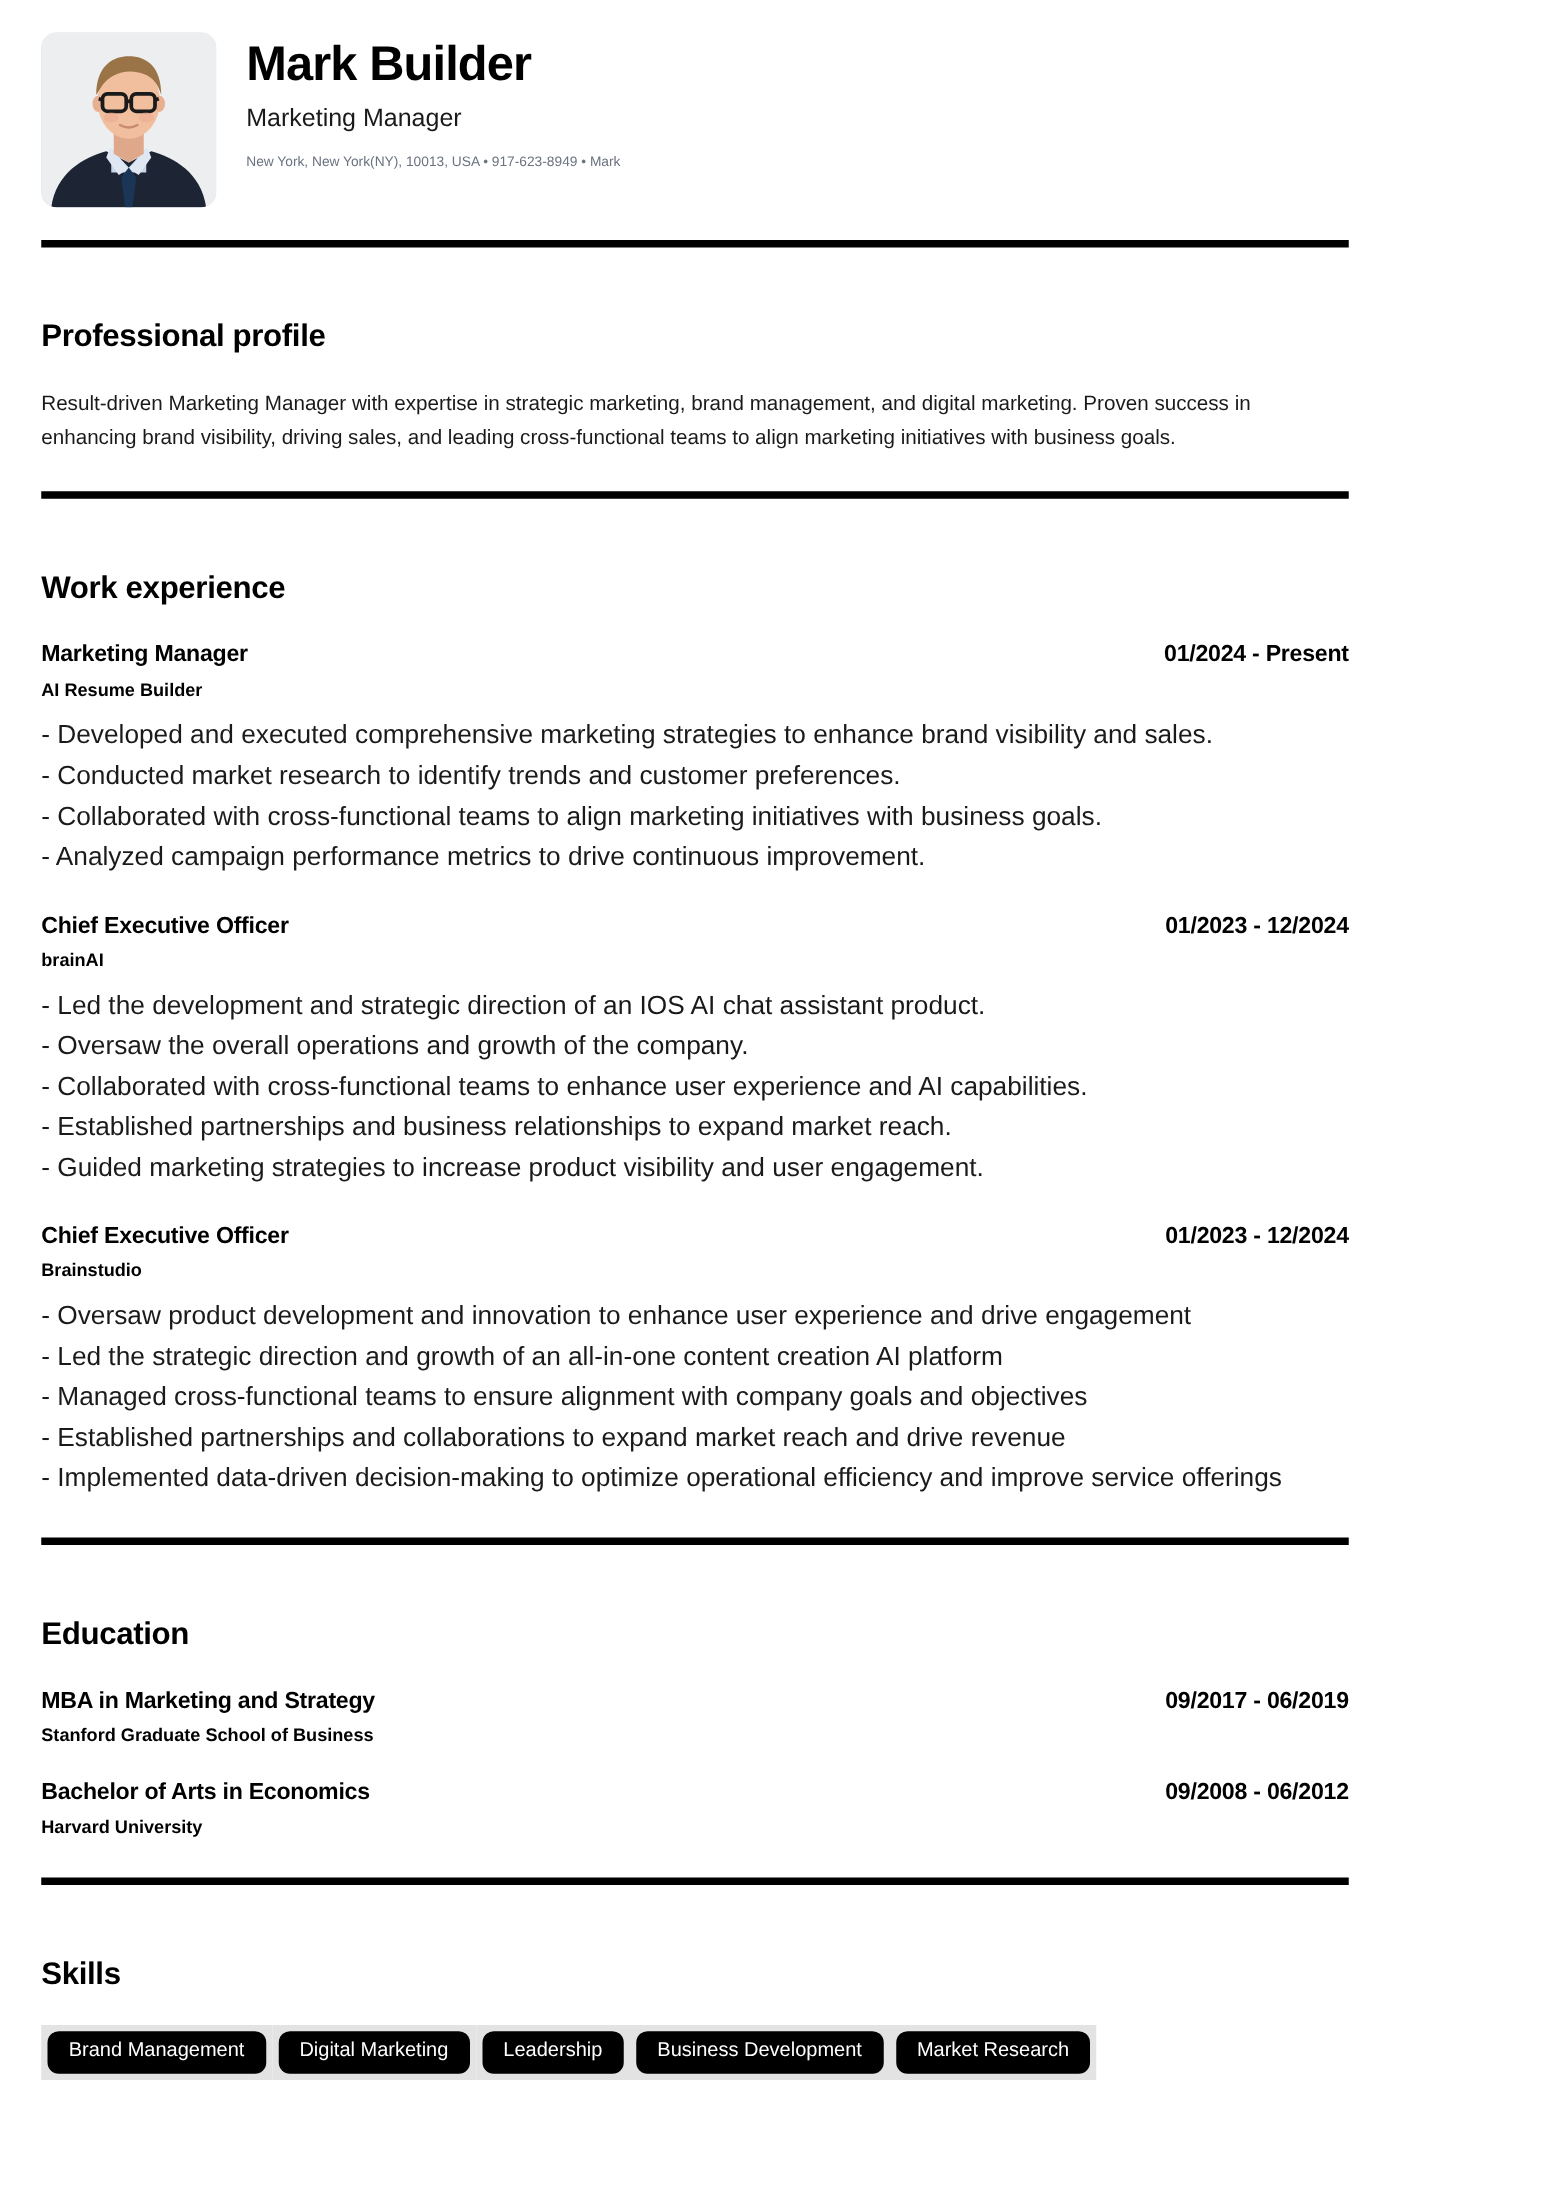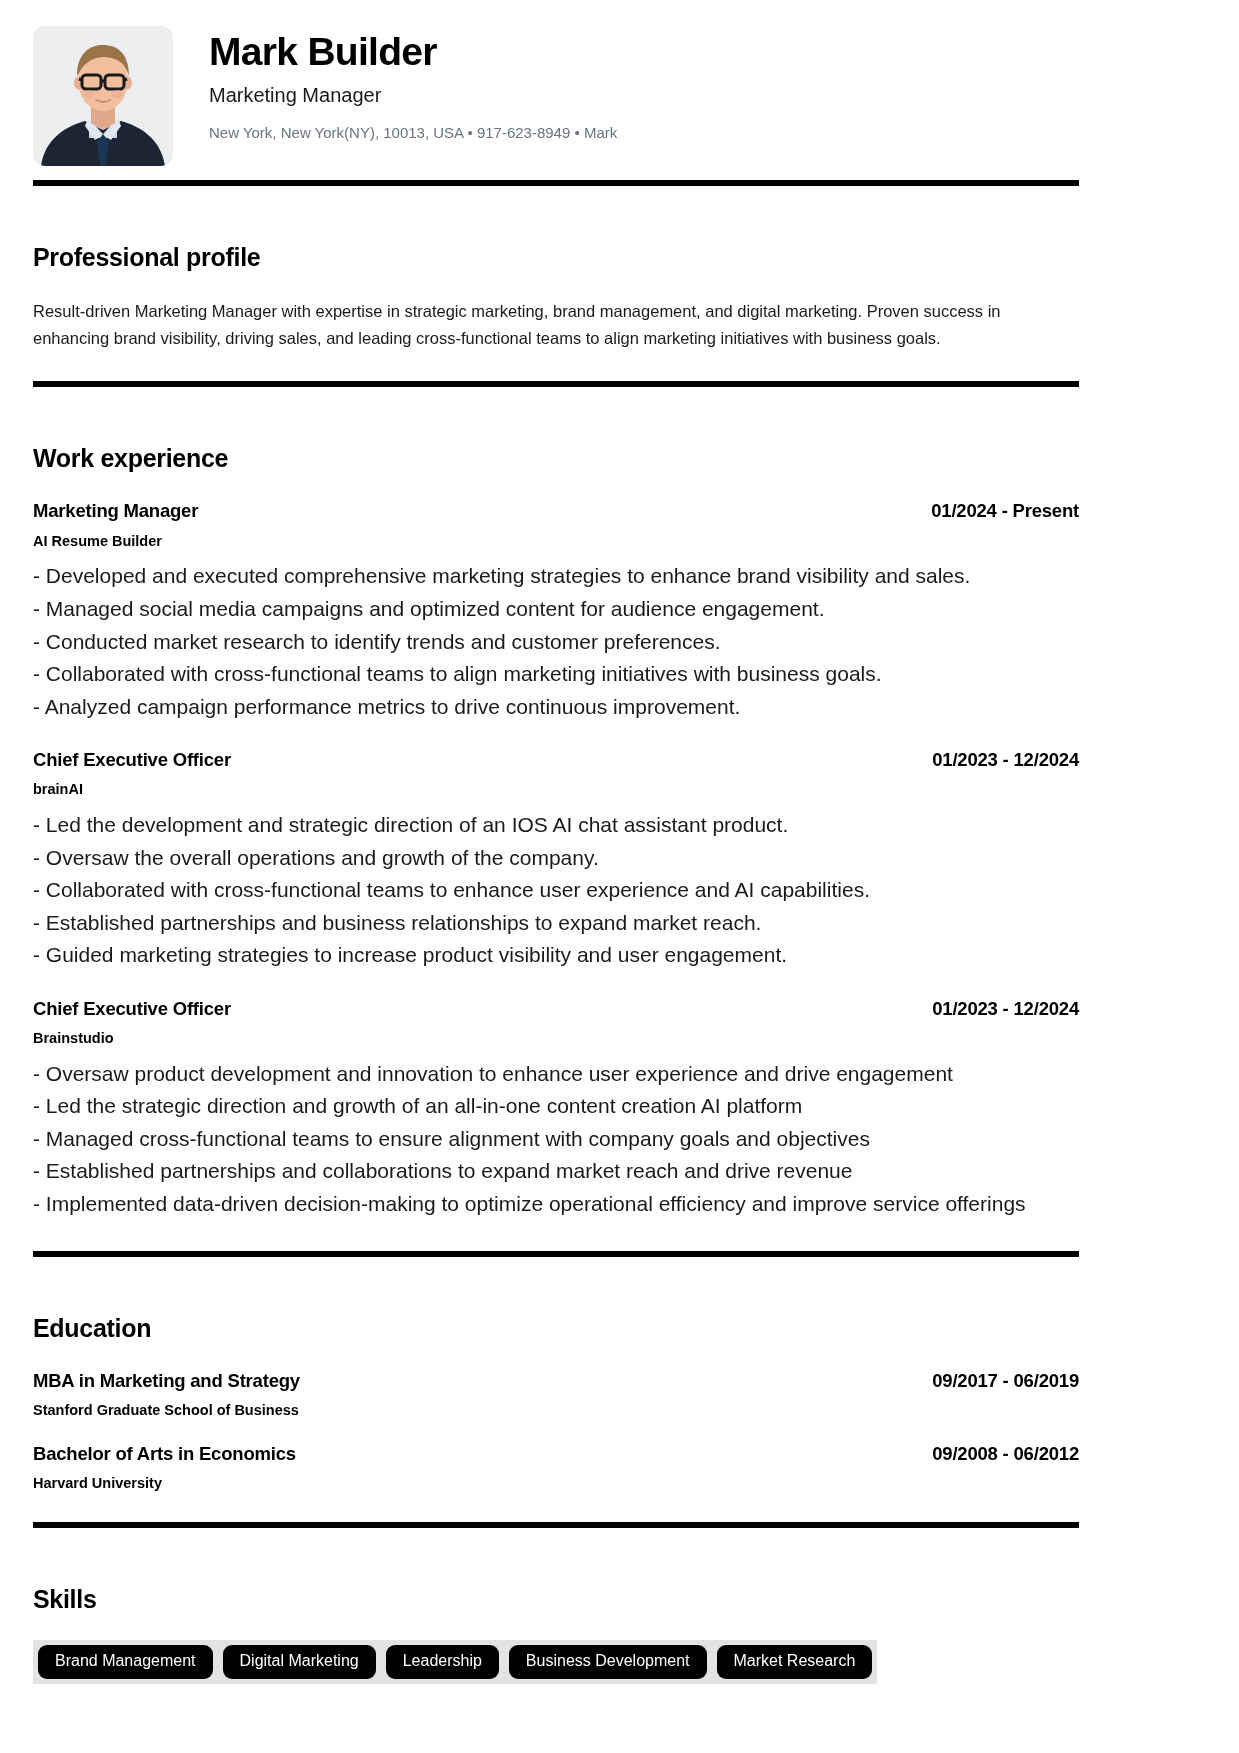--- a/index.html
+++ b/index.html
@@ -23,22 +23,22 @@
     overflow: hidden;
   }
   .inner {
     padding: 26px 160px 0 33px;
   }
 
   
   .header {
     display: flex;
     align-items: flex-start;
-    gap: 36px;
-    padding-bottom: 14px;
+    gap: 24px;
+    padding-bottom: 26px;
   }
   .avatar {
     width: 140px;
     height: 140px;
     border-radius: 12px;
     overflow: hidden;
     flex: 0 0 140px;
     background: #dfe4ea;
     position: relative;
   }
@@ -56,21 +56,21 @@
     color: #000;
   }
   .role {
     font-size: 20px;
     font-weight: 400;
     line-height: 1.2;
     margin: 0 0 16px 0;
     color: #1a1a1a;
   }
   .contact {
-    font-size: 15px;
+    font-size: 11px;
     color: #6b7280;
     line-height: 1.3;
     margin: 0;
   }
 
   
   .rule {
     height: 6px;
     background: #000000;
     width: 100%;
@@ -244,21 +244,20 @@
       <h2 class="section-title">Work experience</h2>
 
       <div class="entry">
         <div class="entry-head">
           <div class="entry-title">Marketing Manager</div>
           <div class="entry-date">01/2024 - Present</div>
         </div>
         <div class="entry-org">AI Resume Builder</div>
         <ul class="bullets">
           <li>- Developed and executed comprehensive marketing strategies to enhance brand visibility and sales.</li>
-          <li>- Managed social media campaigns and optimized content for audience engagement.</li>
           <li>- Conducted market research to identify trends and customer preferences.</li>
           <li>- Collaborated with cross-functional teams to align marketing initiatives with business goals.</li>
           <li>- Analyzed campaign performance metrics to drive continuous improvement.</li>
         </ul>
       </div>
 
       <div class="entry">
         <div class="entry-head">
           <div class="entry-title">Chief Executive Officer</div>
           <div class="entry-date">01/2023 - 12/2024</div>

